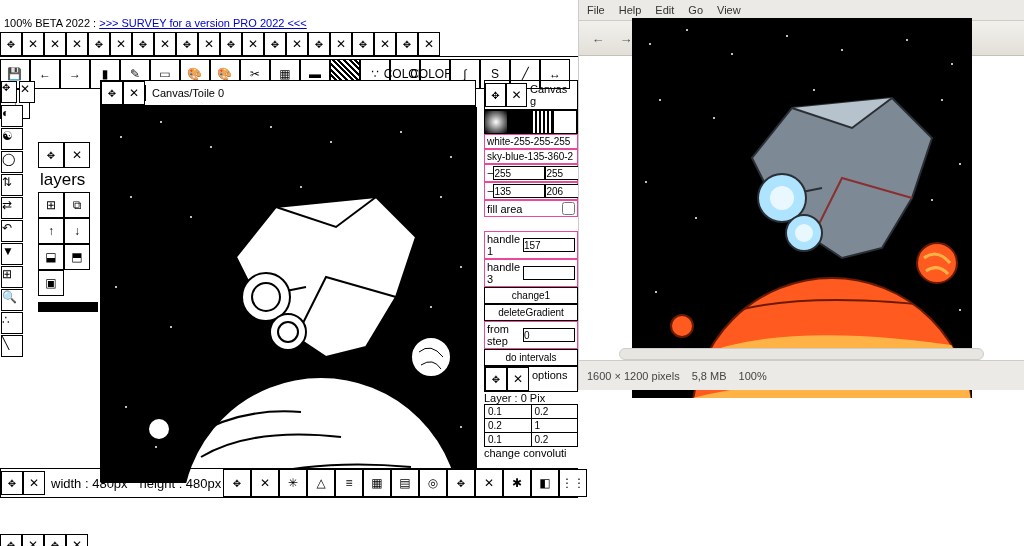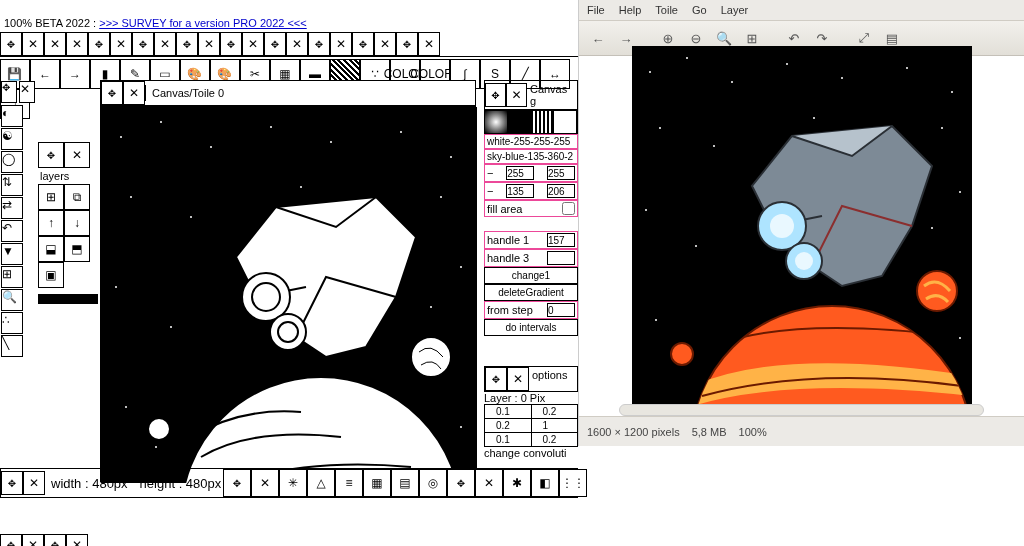--- a/index.html
+++ b/index.html
@@ -1,18 +1,18 @@
 <!DOCTYPE html>
 <html><head>
 <meta charset="utf-8">
 <style>
 * { margin: 0; padding: 0; box-sizing: border-box; font-family: Arial, sans-serif; font-size: 11px; }
 body { width: 1024px; height: 546px; background: #fff; overflow: hidden; position: relative; }
 .app-left { position: absolute; left: 0; top: 0; width: 578px; height: 546px; background: #fff; margin-top: 14px; }
-.app-right { position: absolute; left: 578px; top: 0; width: 446px; height: 446px; background: #a21caf; border-left: 1px solid #ccc; }
+.app-right { position: absolute; left: 578px; top: 0; width: 446px; height: 390px; background: #a21caf; border-left: 1px solid #ccc; }
 
 
 .beta-line { font-size: 12px; padding: 2px 4px; }
 .beta-line a { color: #00c; text-decoration: underline; }
 .header-toolbar { display: flex; flex-wrap: wrap; border-bottom: 1px solid #000; }
 .tool-btn { width: 28px; height: 24px; border: 1px solid #000; background: #fff; display: flex; align-items: center; justify-content: center; font-size: 12px; cursor: pointer; }
 .tool-btn.small { width: 22px; height: 24px; }
 .drag-icon { font-size: 10px; cursor: move; }
 
 
@@ -21,44 +21,44 @@
 .tool-label { font-size: 12px; padding: 0 2px; }
 
 
 .left-tools { position: absolute; left: 0; top: 66px; width: 36px; }
 .left-tools .tool-btn { width: 22px; height: 22px; display: block; margin: 1px; }
 .left-tools-header { display: flex; }
 
 
 .layers-panel { position: absolute; left: 38px; top: 128px; width: 60px; }
 .layers-panel .hdr { display: flex; }
-.layers-panel .lbl { font-size: 11px; padding: 2px; }
+.layers-panel .lbl { font-size: 17px; padding: 2px; }
 .layers-panel .tool-btn { width: 26px; height: 26px; }
 
 
 .canvas-wrap { position: absolute; left: 100px; top: 66px; }
 .canvas-header { display: flex; align-items: center; border: 1px solid #000; background: #fff; }
 .canvas-header .title { padding: 2px 6px; border-left: 1px solid #000; }
 .canvas { width: 376px; height: 376px; background: #000; border: 1px solid #000; }
 
 
 .opts-panel { position: absolute; left: 484px; top: 66px; width: 94px; }
 .opts-panel .hdr { display: flex; border: 1px solid #000; align-items: center; }
 .opts-panel .hdr span { padding: 2px 3px; }
 .opts-panel .row { border: 1px solid #ec4899; padding: 1px 2px; font-size: 10px; display: flex; justify-content: space-between; align-items: center; }
-.opts-panel .tiny-input { width: 28px; height: 14px; font-size: 10px; border: 1px solid #000; }
+.opts-panel .tiny-input { width: 52px; height: 14px; font-size: 10px; border: 1px solid #000; }
 .opts-panel .btn-row { border: 1px solid #000; text-align: center; font-size: 10px; padding: 2px; cursor: pointer; }
 .grad-strip { display: flex; height: 24px; border: 1px solid #000; }
 .grad-strip div { flex: 1; border-right: 1px solid #000; }
 
 .opts-panel2 { position: absolute; left: 484px; top: 352px; width: 94px; }
 .opts-panel2 .hdr { display: flex; border: 1px solid #000; }
 .opts-panel2 .hdr span { padding: 2px 3px; }
 .opts-panel2 table { width: 100%; border-collapse: collapse; }
-.opts-panel2 td { border: 1px solid #000; font-size: 10px; padding: 1px 11px; }
+.opts-panel2 td { border: 1px solid #000; font-size: 10px; padding: 1px 3px; }
 
 
 .bottom-bar { position: absolute; left: 0; top: 454px; width: 578px; }
 .bottom-bar .row1 { display: flex; align-items: center; border: 1px solid #000; }
 .bottom-bar .dims { padding: 2px 6px; font-size: 13px; }
 .bottom-bar .row2 { padding: 2px 6px; font-size: 12px; }
 .bottom-bar .row2 input { width: 40px; border: 1px solid #000; height: 14px; font-size: 10px; }
 .bottom-toolset { display: flex; position: absolute; left: 222px; top: 0; }
 .bottom-toolset .tool-btn { width: 28px; height: 28px; }
 .mini-input { width: 40px; border: 1px solid #000; height: 14px; font-size: 10px; }
@@ -329,23 +329,23 @@
     <div class="tool-btn">✕</div>
     <div class="tool-btn drag-icon">✥</div>
     <div class="tool-btn">✕</div>
   </div>
 </div>
 
 <div class="app-right">
   <div class="viewer-menu">
     <span>File</span>
     <span>Help</span>
-    <span>Toile</span>
+    <span>Edit</span>
     <span>Go</span>
-    <span>Layer</span>
+    <span>View</span>
   </div>
   <div class="viewer-toolbar">
     <div class="vbtn">←</div>
     <div class="vbtn">→</div>
     <div class="sep"></div>
     <div class="vbtn">⊕</div>
     <div class="vbtn">⊖</div>
     <div class="vbtn">🔍</div>
     <div class="vbtn">⊞</div>
     <div class="sep"></div>

